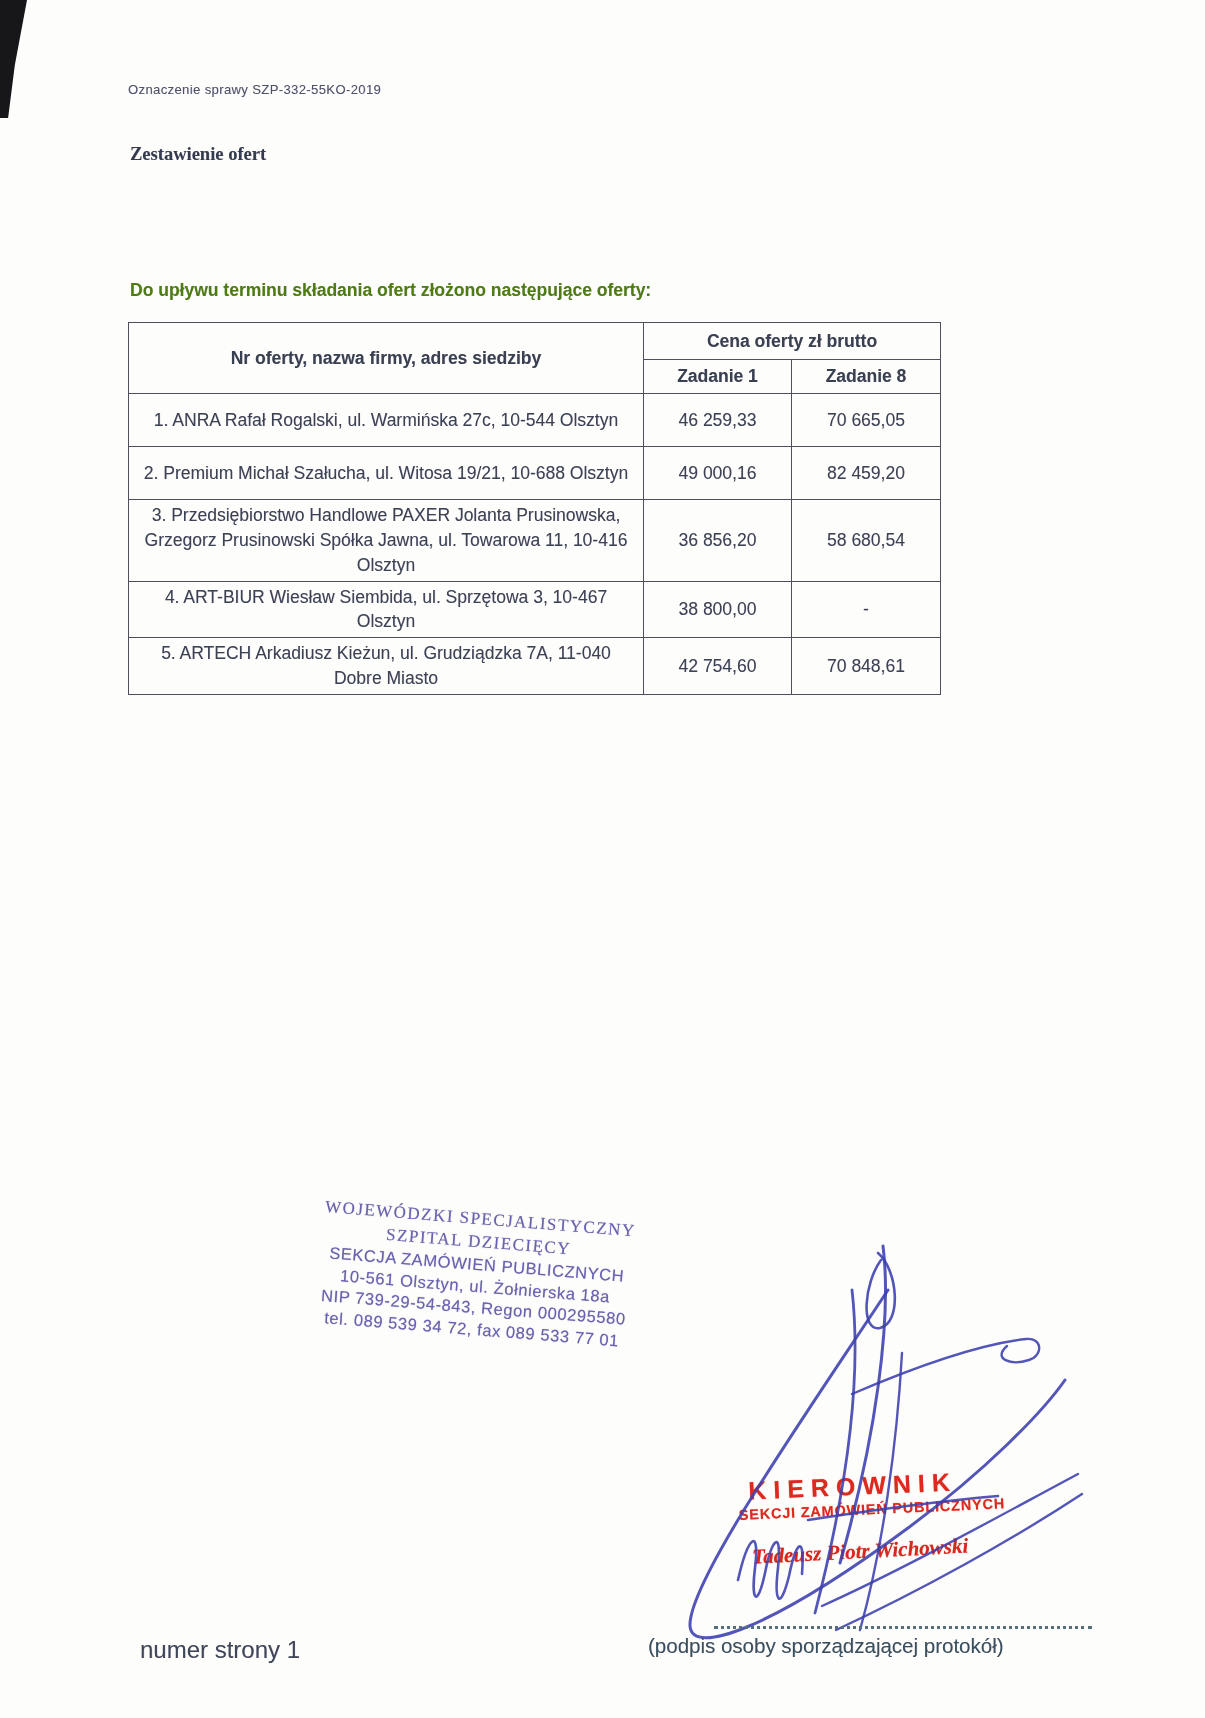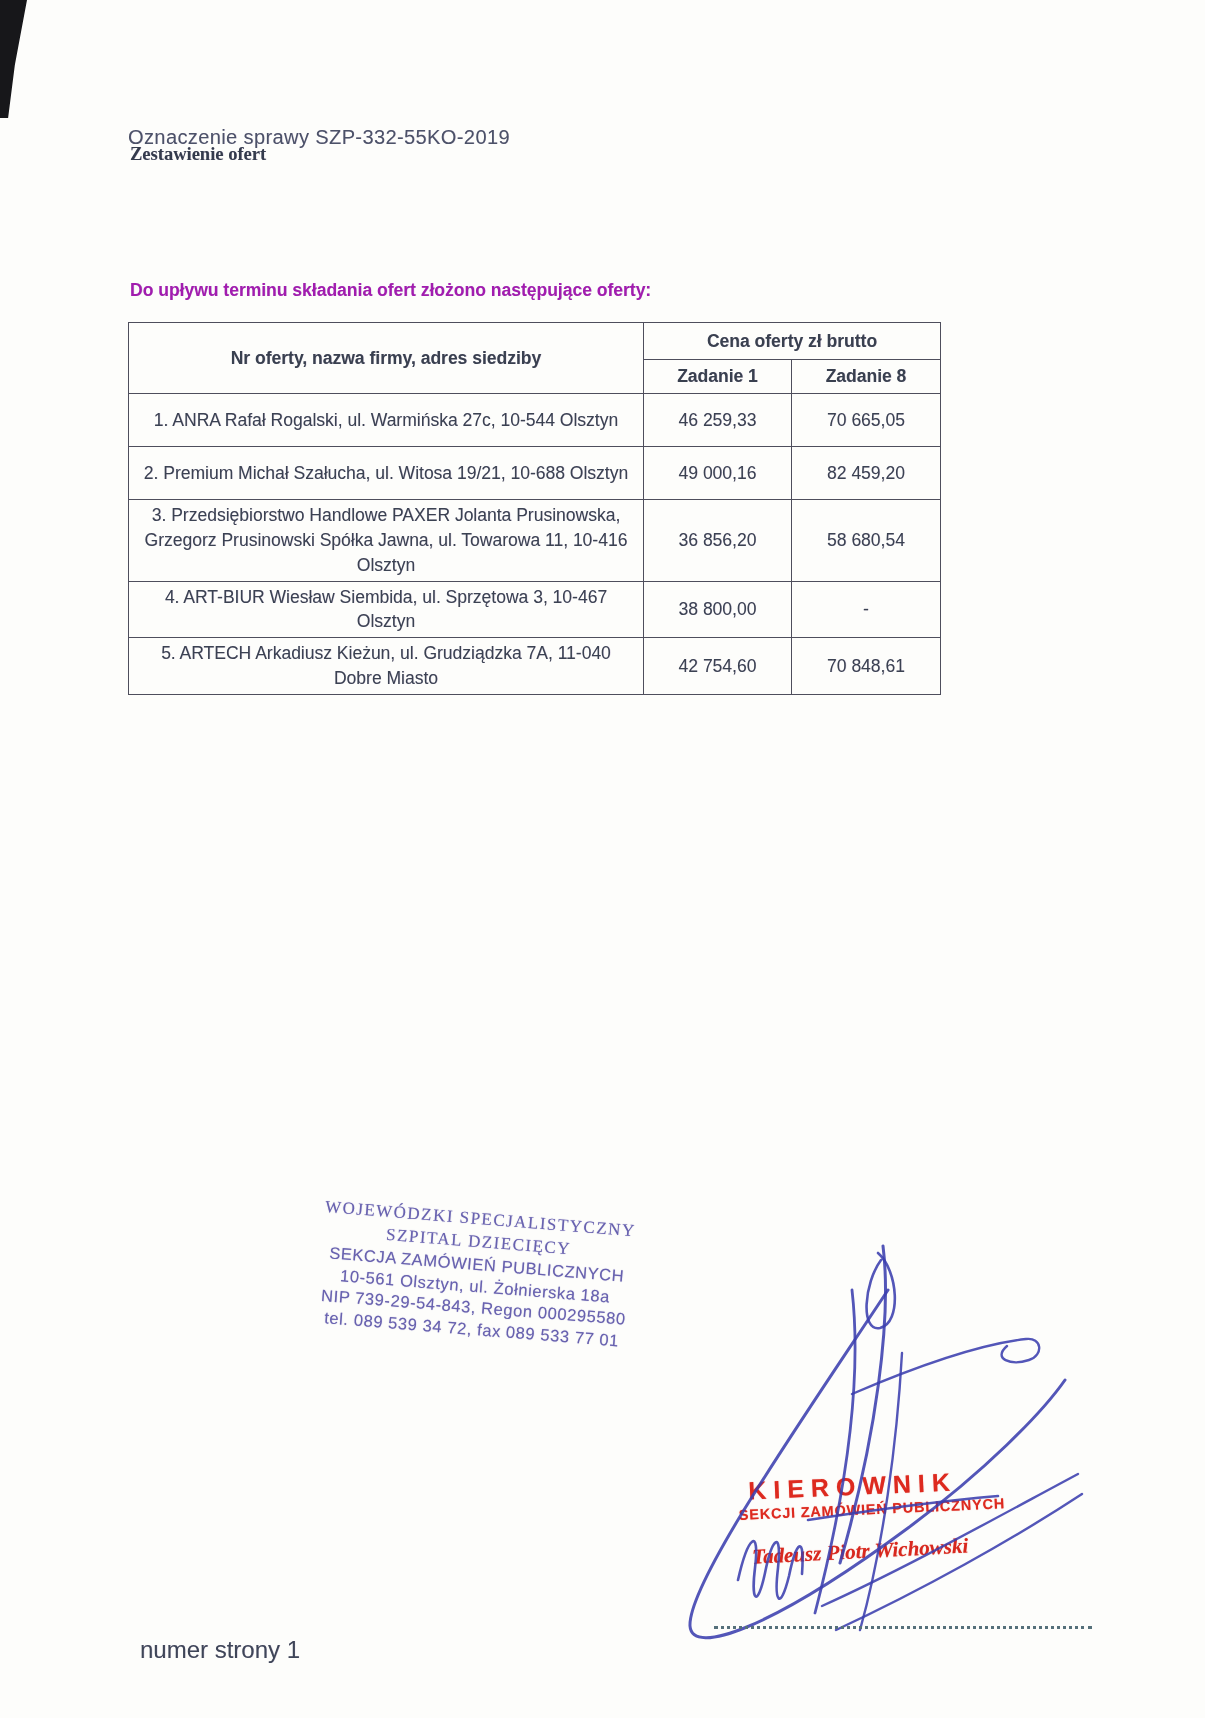--- a/index.html
+++ b/index.html
@@ -12,25 +12,25 @@
   }
   .page{position:absolute;inset:0;}
   .scan-text{ text-shadow:0.4px 0.2px 0.6px rgba(110,80,150,.30); }
 
   .corner-artifact{
     position:absolute;left:0;top:0;width:27px;height:118px;
     background:#17171a;
     clip-path:polygon(0 0,100% 0,55% 55%,30% 100%,0 100%);
   }
 
-  .case-label{position:absolute;left:128px;top:82px;font-size:20px;color:#4c5268;letter-spacing:.4px;margin-top:44px;}
+  .case-label{position:absolute;left:128px;top:82px;font-size:13px;color:#4c5268;letter-spacing:.4px;}
   .doc-title{position:absolute;left:130px;top:144px;font-size:18.5px;font-weight:bold;color:#343b4c;font-family:Liberation Serif, serif;}
   .intro{position:absolute;left:130px;top:188px;width:952px;font-size:17.5px;line-height:1.58;text-align:justify;color:#3b4252;}
   .intro b{color:#343b4c;}
-  .table-intro{position:absolute;left:130px;top:280px;font-size:17.5px;font-weight:bold;color:#a21caf;}
+  .table-intro{position:absolute;left:130px;top:280px;font-size:17.5px;font-weight:bold;color:#4d7c0f;}
 
   table.offers{
     position:absolute;left:128px;top:322px;width:812px;
     border-collapse:collapse;table-layout:fixed;
     font-size:17.5px;color:#3b4252;
   }
   table.offers col.c1{width:515px;}
   table.offers col.c2{width:148px;}
   table.offers col.c3{width:149px;}
   table.offers th, table.offers td{
@@ -171,15 +171,16 @@
 
     <path d="M 182,378 C 262,342 352,292 438,246" stroke-width="2.4"></path>
     <path d="M 196,402 C 282,362 372,312 442,266" stroke-width="2.4"></path>
 
     <path d="M 212,166 C 282,136 342,116 386,111 C 402,109 404,127 389,132 C 371,138 352,131 367,118" stroke-width="2.4"></path>
 
     <path d="M 168,292 C 240,281 312,272 358,268" stroke-width="2.6"></path>
   </svg>
 
   <div class="signature-line"></div>
+  <div class="signature-caption scan-text">(podpis osoby sporządzającej protokół)</div>
   <div class="page-number scan-text">numer strony 1</div>
 
 </div>
 
 </body></html>

